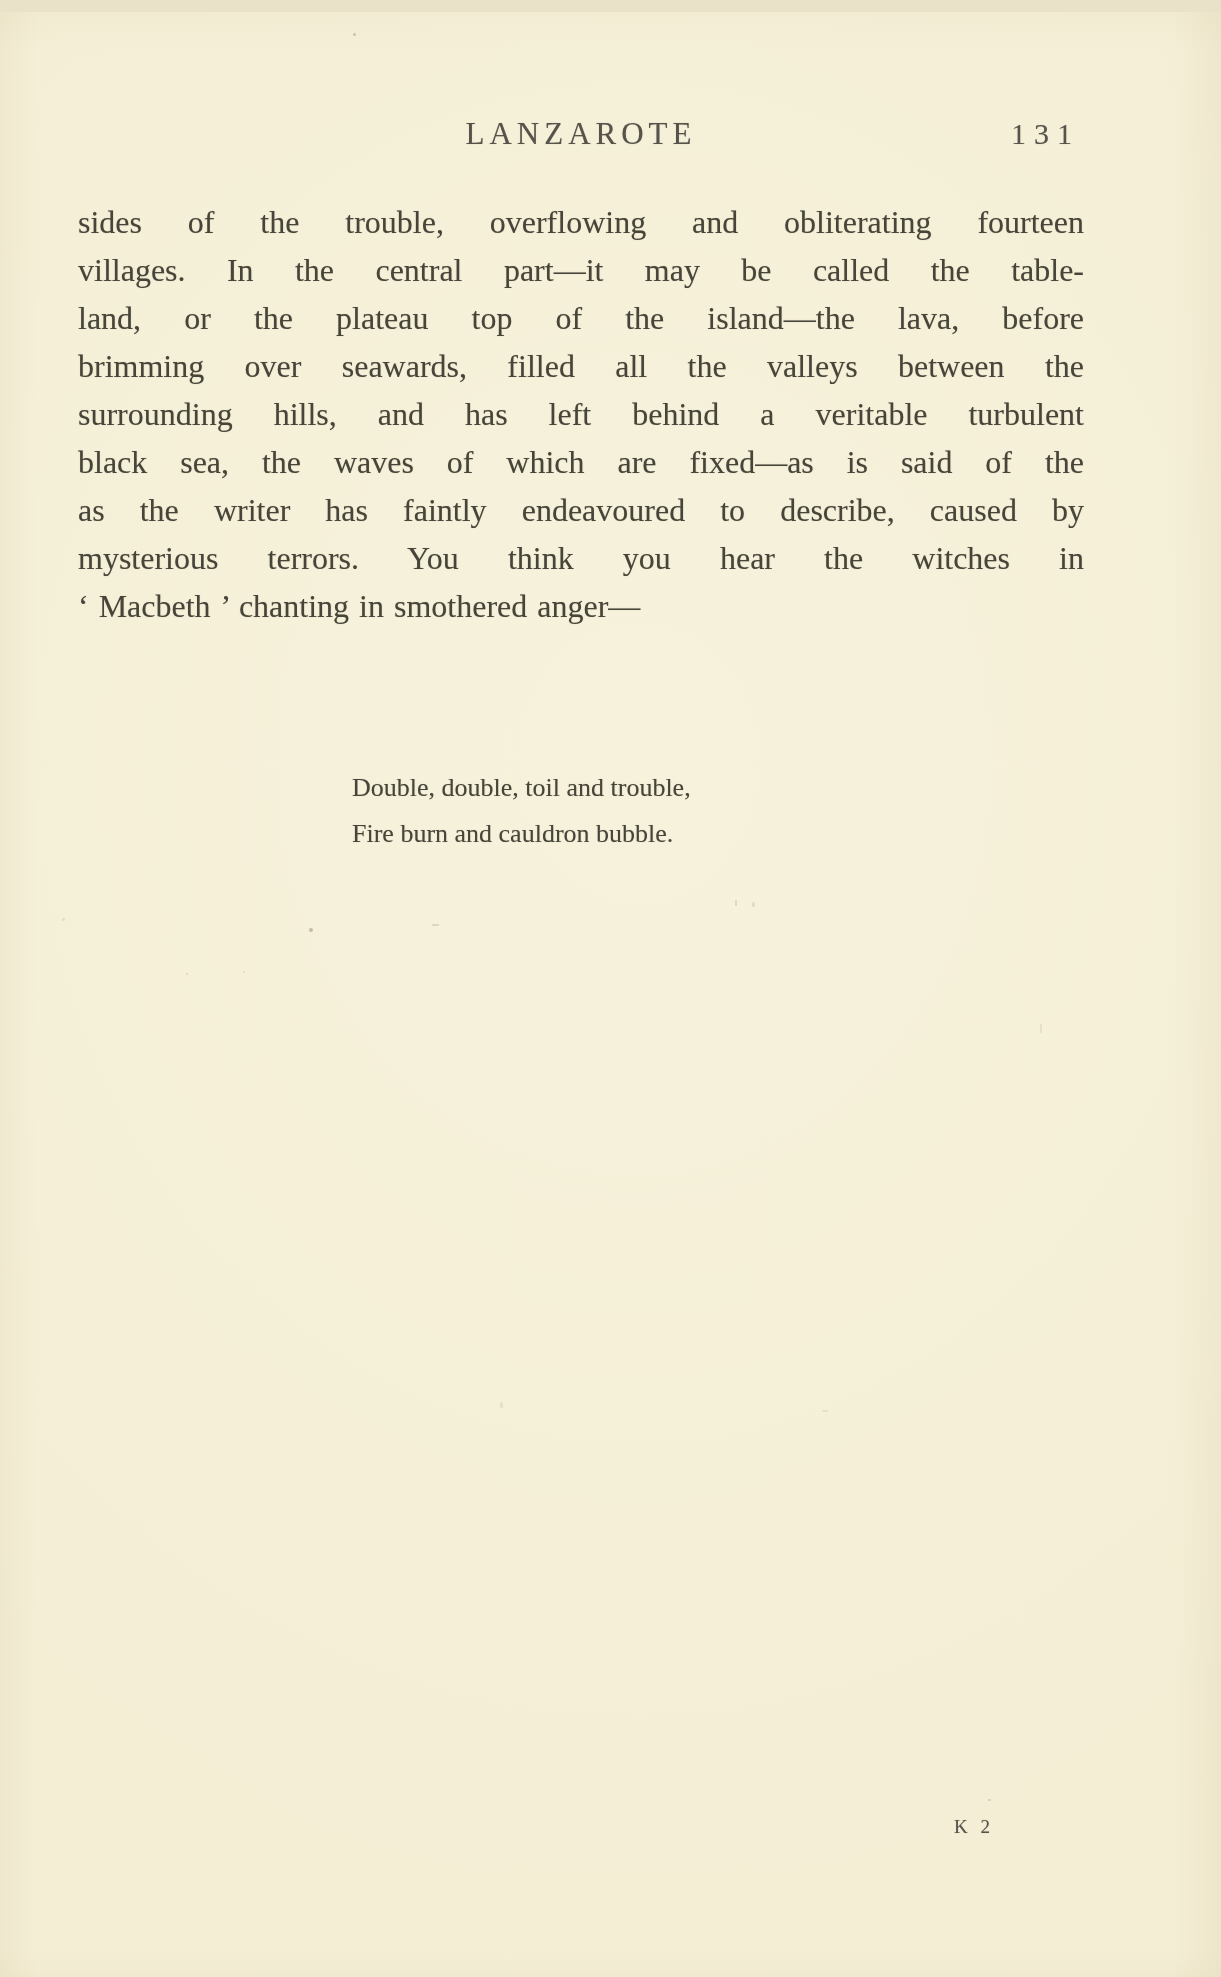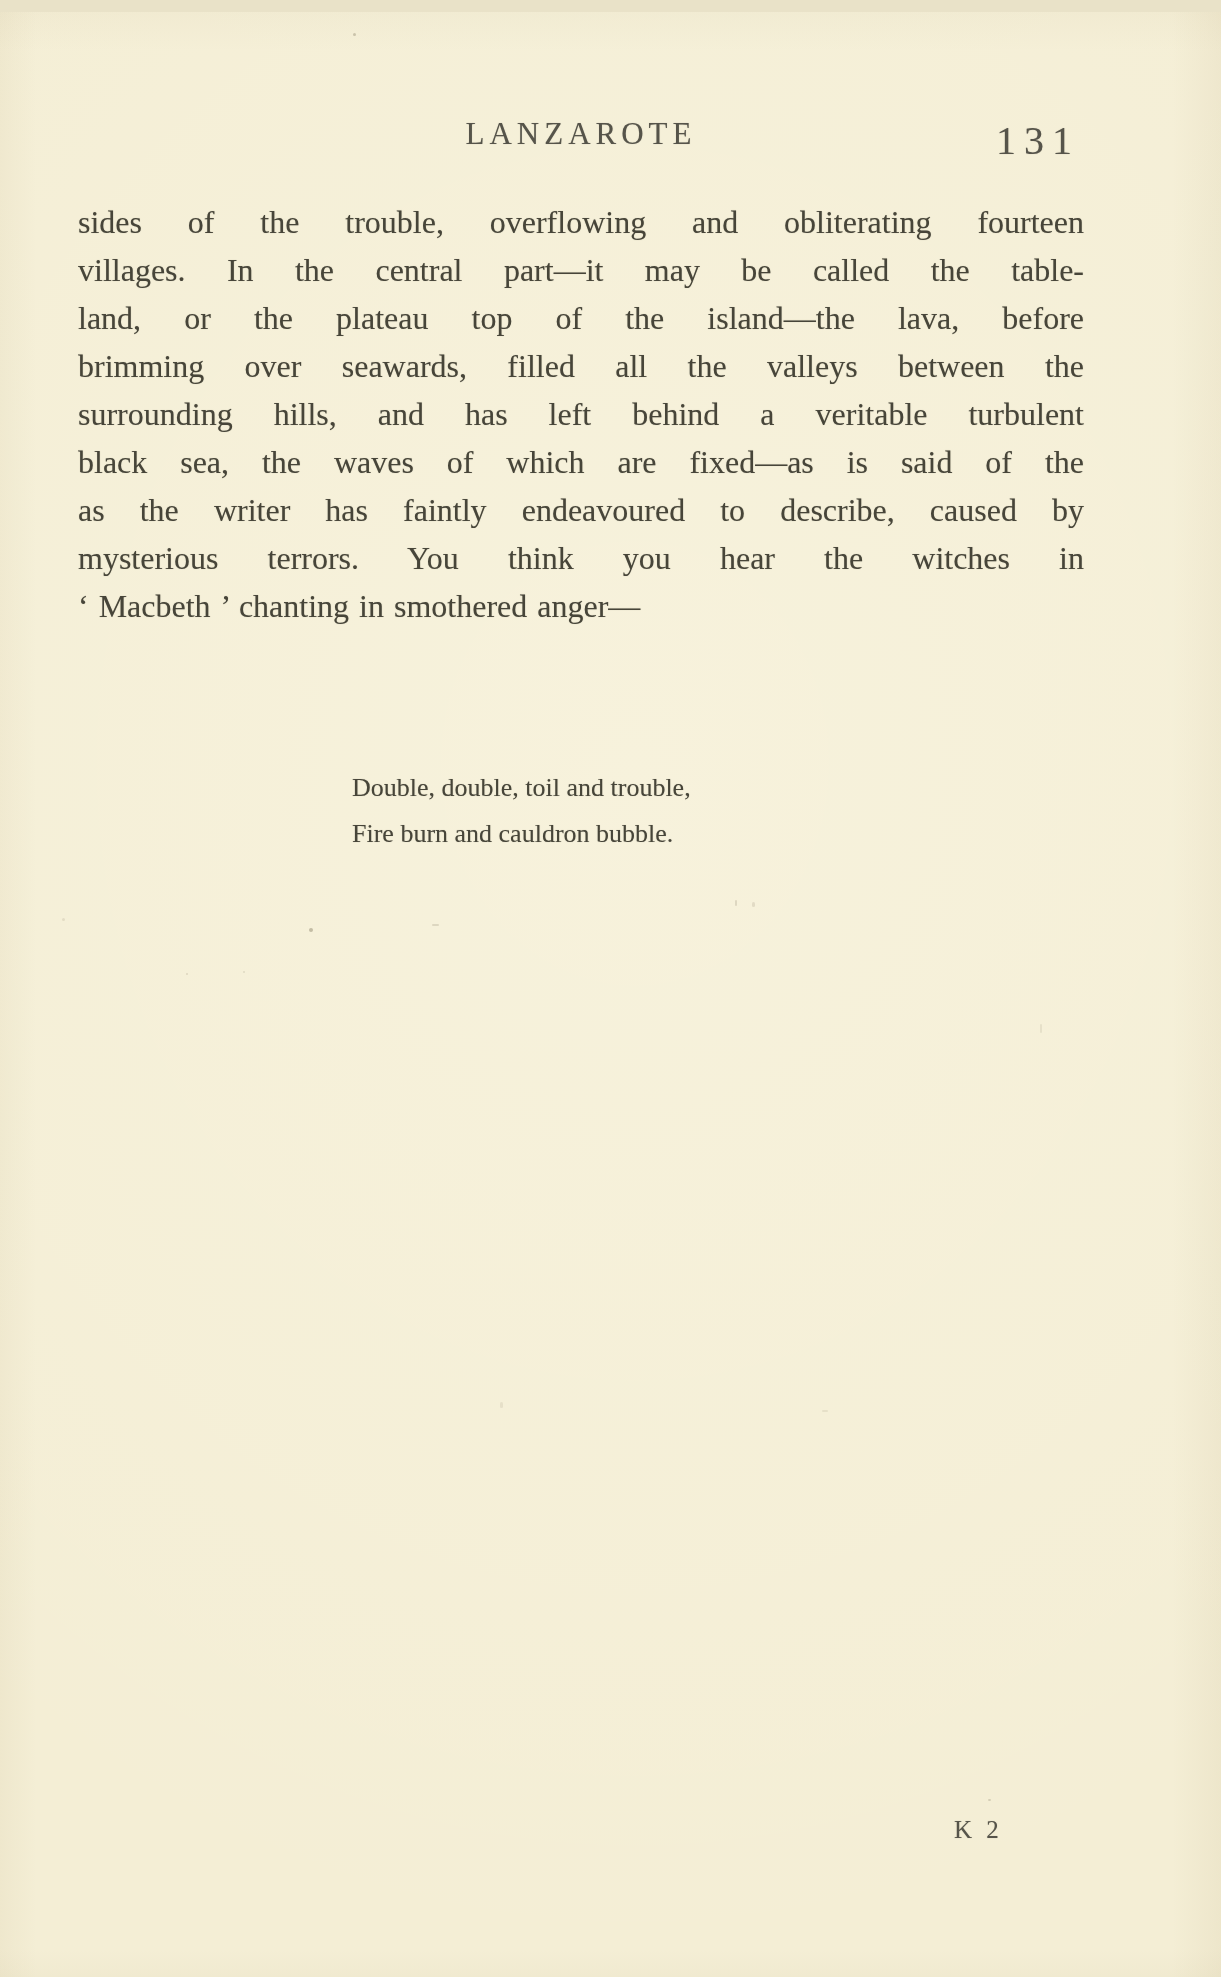--- a/index.html
+++ b/index.html
@@ -34,21 +34,21 @@
     text-align: center;
     font-size: 31px;
     letter-spacing: 5px;
     color: var(--header_ink, #56544a);
     text-shadow: 0 0 1px rgba(86,84,74,0.35);
   }
   .page-number {
     position: absolute;
     right: 4px;
     top: 1px;
-    font-size: 40px;
+    font-size: 30px;
     letter-spacing: 8px;
     color: var(--header_ink, #56544a);
     text-shadow: 0 0 1px rgba(86,84,74,0.35);
   }
 
   .body-text {
     position: absolute;
     top: 186px;
     left: 78px;
     width: 1006px;
@@ -72,21 +72,21 @@
     font-size: 26px;
     line-height: 46px;
     color: var(--ink, #474539);
     text-shadow: 0 0 1px rgba(71,69,57,0.30);
   }
 
   .signature {
     position: absolute;
     top: 1804px;
     left: 954px;
-    font-size: 25px;
+    font-size: 19px;
     letter-spacing: 4px;
     color: var(--header_ink, #56544a);
     text-shadow: 0 0 1px rgba(86,84,74,0.35);
   }
 
   .speck {
     position: absolute;
     background: rgba(95,85,58,0.55);
     border-radius: 50%;
   }

